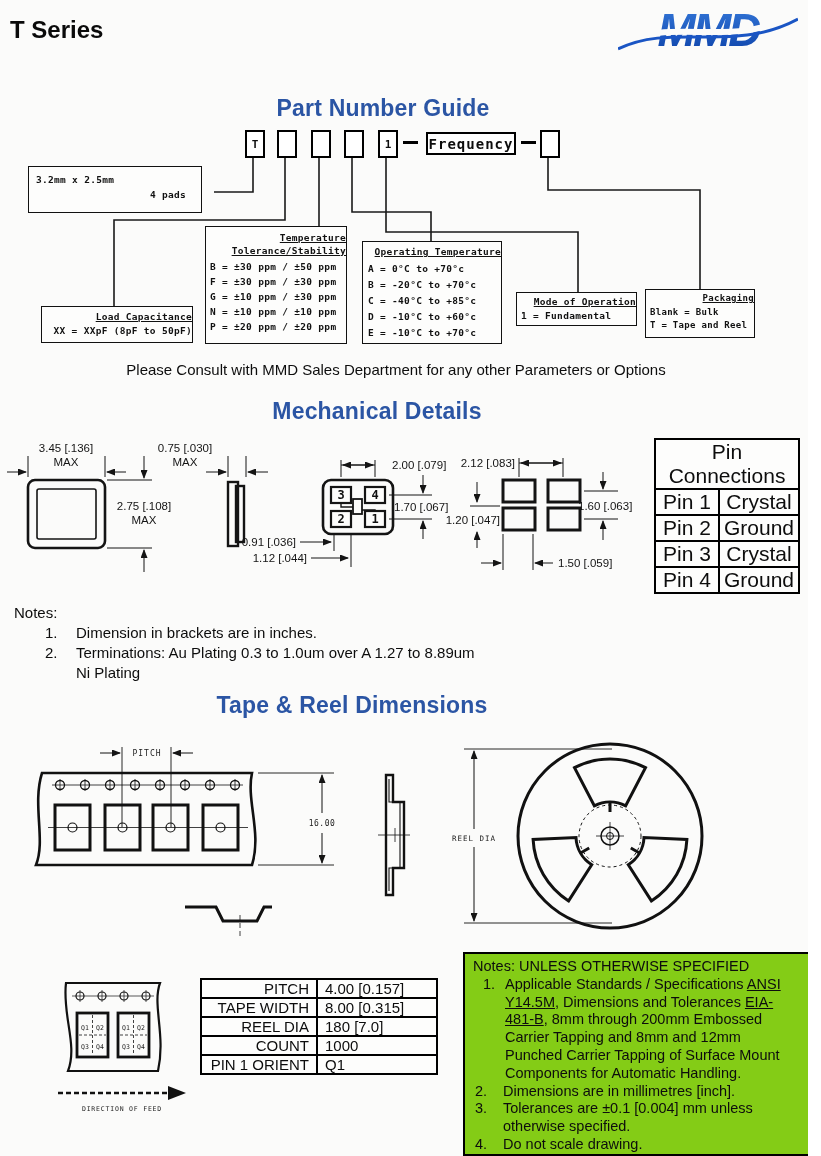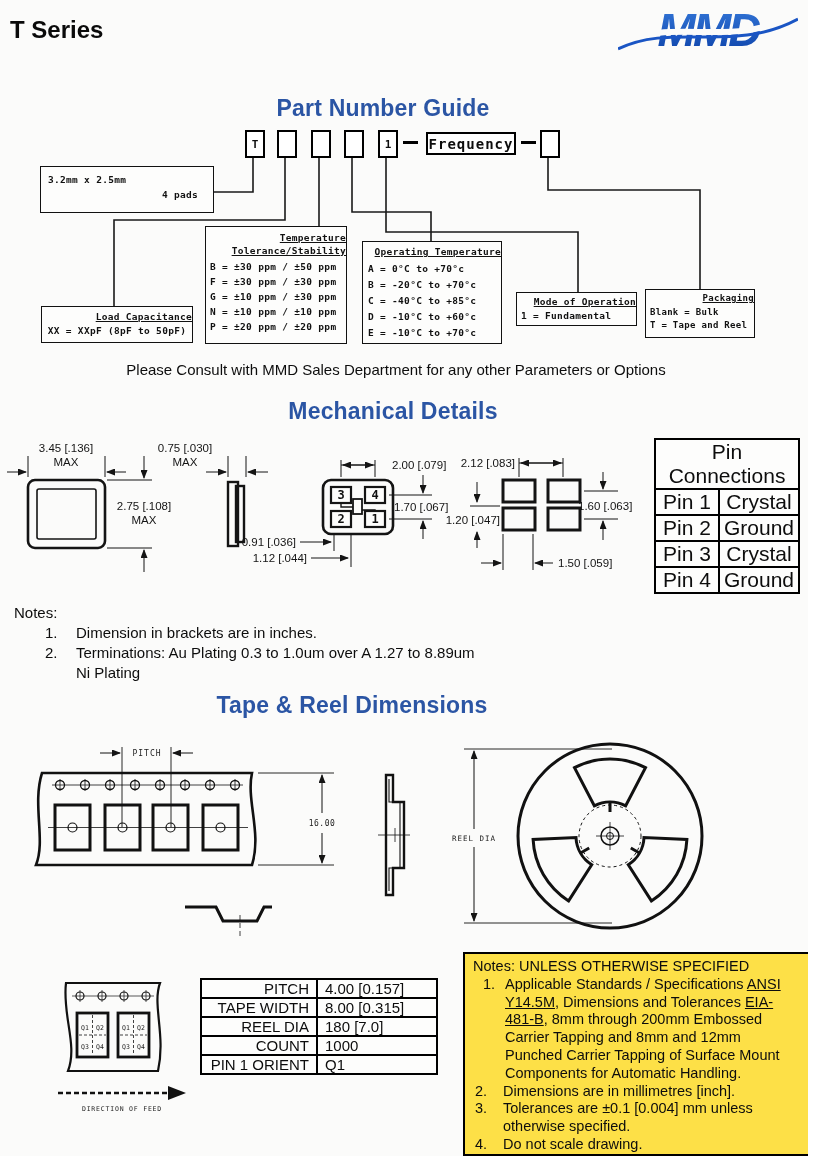--- a/index.html
+++ b/index.html
@@ -26,21 +26,21 @@
   .spectbl{position:absolute;left:200px;top:978px;border-collapse:collapse;font-size:15px;}
   .spectbl td{border:2px solid #000;height:16px;background:#fdfdfc;padding:0 7px;}
   .spectbl td.lab{text-align:right;width:100px;}
   .spectbl td.val{text-align:left;width:104px;}
   
   .mnotes{position:absolute;left:14px;top:603px;width:480px;font-size:15px;line-height:20px;}
   .nitem{display:flex;margin-left:31px;}
   .nnum{width:22px;flex:none;}
   .ntext{margin-left:9px;max-width:405px;}
   .bnotes{position:absolute;left:463px;top:952px;width:338px;height:190px;border:2px solid #000;
-          background:#fde047;padding:4px 8px 6px 8px;font-size:14.5px;line-height:17.8px;overflow:hidden;}
+          background:#84cc16;padding:4px 8px 6px 8px;font-size:14.5px;line-height:17.8px;overflow:hidden;}
   .bnotes .nitem{margin-left:2px;}
   .bnotes .nnum{width:20px;}
   .bnotes .ntext{margin-left:8px;max-width:288px;}
   .ul{text-decoration:underline;}
   
   text.dim{font-family:"Liberation Sans",sans-serif;font-size:11.5px;fill:#141414;}
   text.pad{font-family:"DejaVu Sans Mono",monospace;font-size:12px;font-weight:bold;fill:#111;}
   text.tech{font-family:"DejaVu Sans Mono",monospace;fill:#222;}
 </style>
 </head>
@@ -77,28 +77,28 @@
   <div class="cbox" style="left:245px">T</div>
   <div class="cbox" style="left:277px"></div>
   <div class="cbox" style="left:311px"></div>
   <div class="cbox" style="left:344px"></div>
   <div class="cbox" style="left:378px">1</div>
   <div class="dash" style="left:403px"></div>
   <div class="fbox">Frequency</div>
   <div class="dash" style="left:521px"></div>
   <div class="cbox" style="left:540px"></div>
 
-  <div class="tbox" style="left:40px;top:166px;width:172px;height:45px">
+  <div class="tbox" style="left:28px;top:166px;width:172px;height:45px">
     <div class="tl" style="padding:7px 0 0 7px">3.2mm x 2.5mm</div>
     <div class="tl" style="padding:4px 15px 0 0;text-align:right">4 pads</div>
   </div>
 
   <div class="tbox" style="left:41px;top:306px;width:150px;height:35px">
     <div class="ttl" style="padding-top:4px">Load Capacitance</div>
-    <div class="tl" style="text-align:center;padding-top:3px">XX = XXpF (8pF to 50pF)</div>
+    <div class="tl" style="text-align:right;padding-top:3px">XX = XXpF (8pF to 50pF)</div>
   </div>
 
   <div class="tbox" style="left:205px;top:226px;width:140px;height:116px">
     <div class="ttl" style="padding-top:5px">Temperature</div>
     <div class="ttl" style="padding-top:2px">Tolerance/Stability</div>
     <div class="tl" style="padding:5px 0 0 4px">B = ±30 ppm / ±50 ppm</div>
     <div class="tl" style="padding:4px 0 0 4px">F = ±30 ppm / ±30 ppm</div>
     <div class="tl" style="padding:4px 0 0 4px">G = ±10 ppm / ±30 ppm</div>
     <div class="tl" style="padding:4px 0 0 4px">N = ±10 ppm / ±10 ppm</div>
     <div class="tl" style="padding:4px 0 0 4px">P = ±20 ppm / ±20 ppm</div>
@@ -119,21 +119,21 @@
   </div>
 
   <div class="tbox" style="left:645px;top:289px;width:108px;height:47px;font-size:9px">
     <div class="ttl" style="padding-top:3px">Packaging</div>
     <div class="tl" style="padding:4px 0 0 4px">Blank = Bulk</div>
     <div class="tl" style="padding:3px 0 0 4px">T = Tape and Reel</div>
   </div>
 
   <div class="consult">Please Consult with MMD Sales Department for any other Parameters or Options</div>
 
-  <div class="heading" style="left:16px;top:398px;width:754px">Mechanical Details</div>
+  <div class="heading" style="left:0;top:398px;width:754px">Mechanical Details</div>
 
   <svg class="abs" style="left:0;top:430px" width="660" height="172" viewBox="0 0 660 172">
     <defs>
       <marker id="m1" orient="auto" markerWidth="9" markerHeight="7" refX="8" refY="3.5">
         <path d="M0,0 L9,3.5 L0,7 Z" fill="#141414"></path>
       </marker>
     </defs>
 
     <g stroke="#141414" fill="none">
       <rect x="28" y="50" width="77" height="68" rx="7" stroke-width="2.6"></rect>

